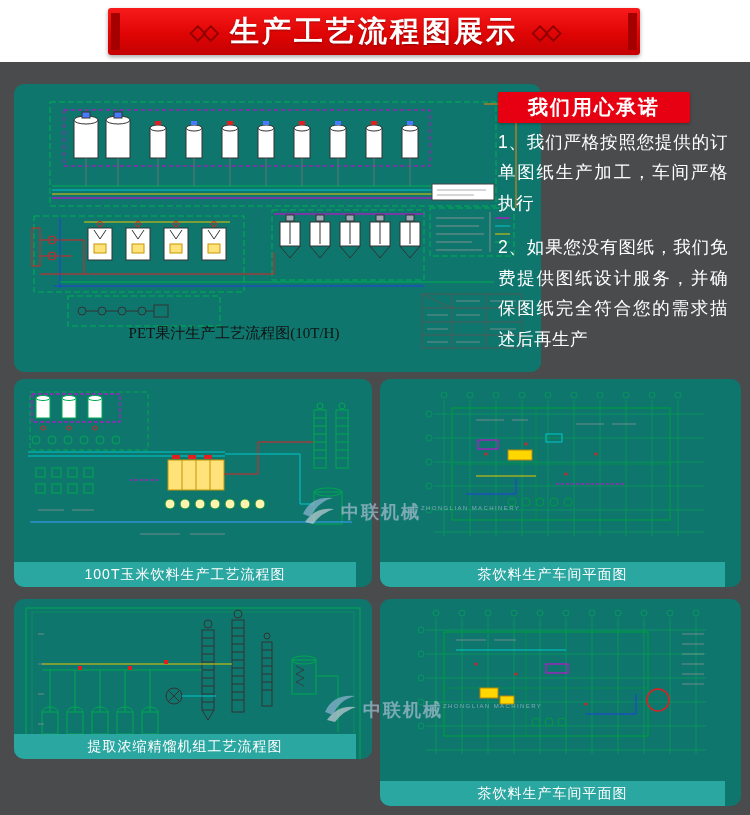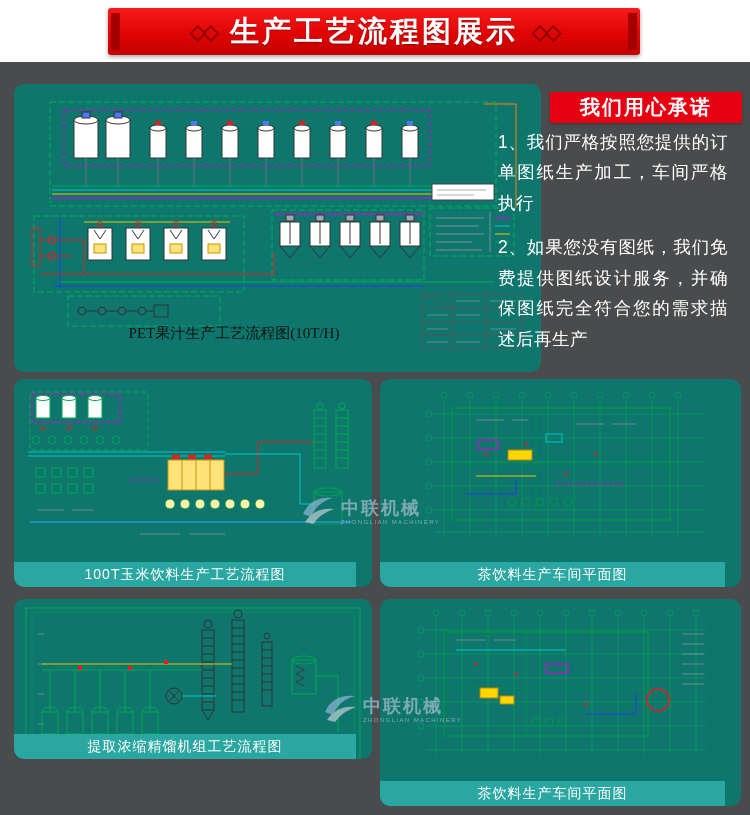--- a/index.html
+++ b/index.html
@@ -26,29 +26,29 @@
   .panel-br{left:380px;top:599px;width:361px;height:207px}
   .diag{position:absolute;left:6px;top:5px}
   .diag-pet{left:10px;top:6px}
   .pet-caption{position:absolute;left:40px;top:240px;width:360px;text-align:center;
     font-family:"Liberation Serif",serif;font-size:15px;color:#111}
   .caption-bar{position:absolute;left:0;right:16px;bottom:0;height:25px;background:#2ba7a1;
     color:#fff;font-size:14px;display:flex;align-items:center;justify-content:center;letter-spacing:1px}
 
   
   .promise{position:absolute;left:498px;top:92px;width:230px;z-index:3}
-  .promise-banner{margin-left:52px;width:192px;height:31px;background:#e60012;border-radius:2px;
+  .promise-banner{width:192px;height:31px;background:#e60012;border-radius:2px;
     color:#fff;font-size:20px;font-weight:bold;display:flex;align-items:center;justify-content:center;
     letter-spacing:2px;box-shadow:0 1px 3px rgba(0,0,0,.3)}
   .promise-text{margin-top:4px;color:#fff;font-size:17.5px;line-height:1.74;letter-spacing:.5px;text-align:justify}
   .promise-text+.promise-text{margin-top:14px}
 
   
   .wm{position:absolute;display:flex;align-items:center;gap:5px;opacity:.7;z-index:6;pointer-events:none}
-  .wm-right{display:flex;flex-direction:column;line-height:1}
+  .wm-right{display:flex;flex-direction:row;line-height:1}
   .wm-cn{font-size:18px;font-weight:bold;color:#a9c0d2;letter-spacing:2px}
   .wm-en{font-size:6px;color:#a9c0d2;letter-spacing:1.4px;margin-top:2px}
 </style>
 </head>
 <body>
 
 <div class="stage">
   <div class="gray-bg"></div>
 
   <div class="banner">

